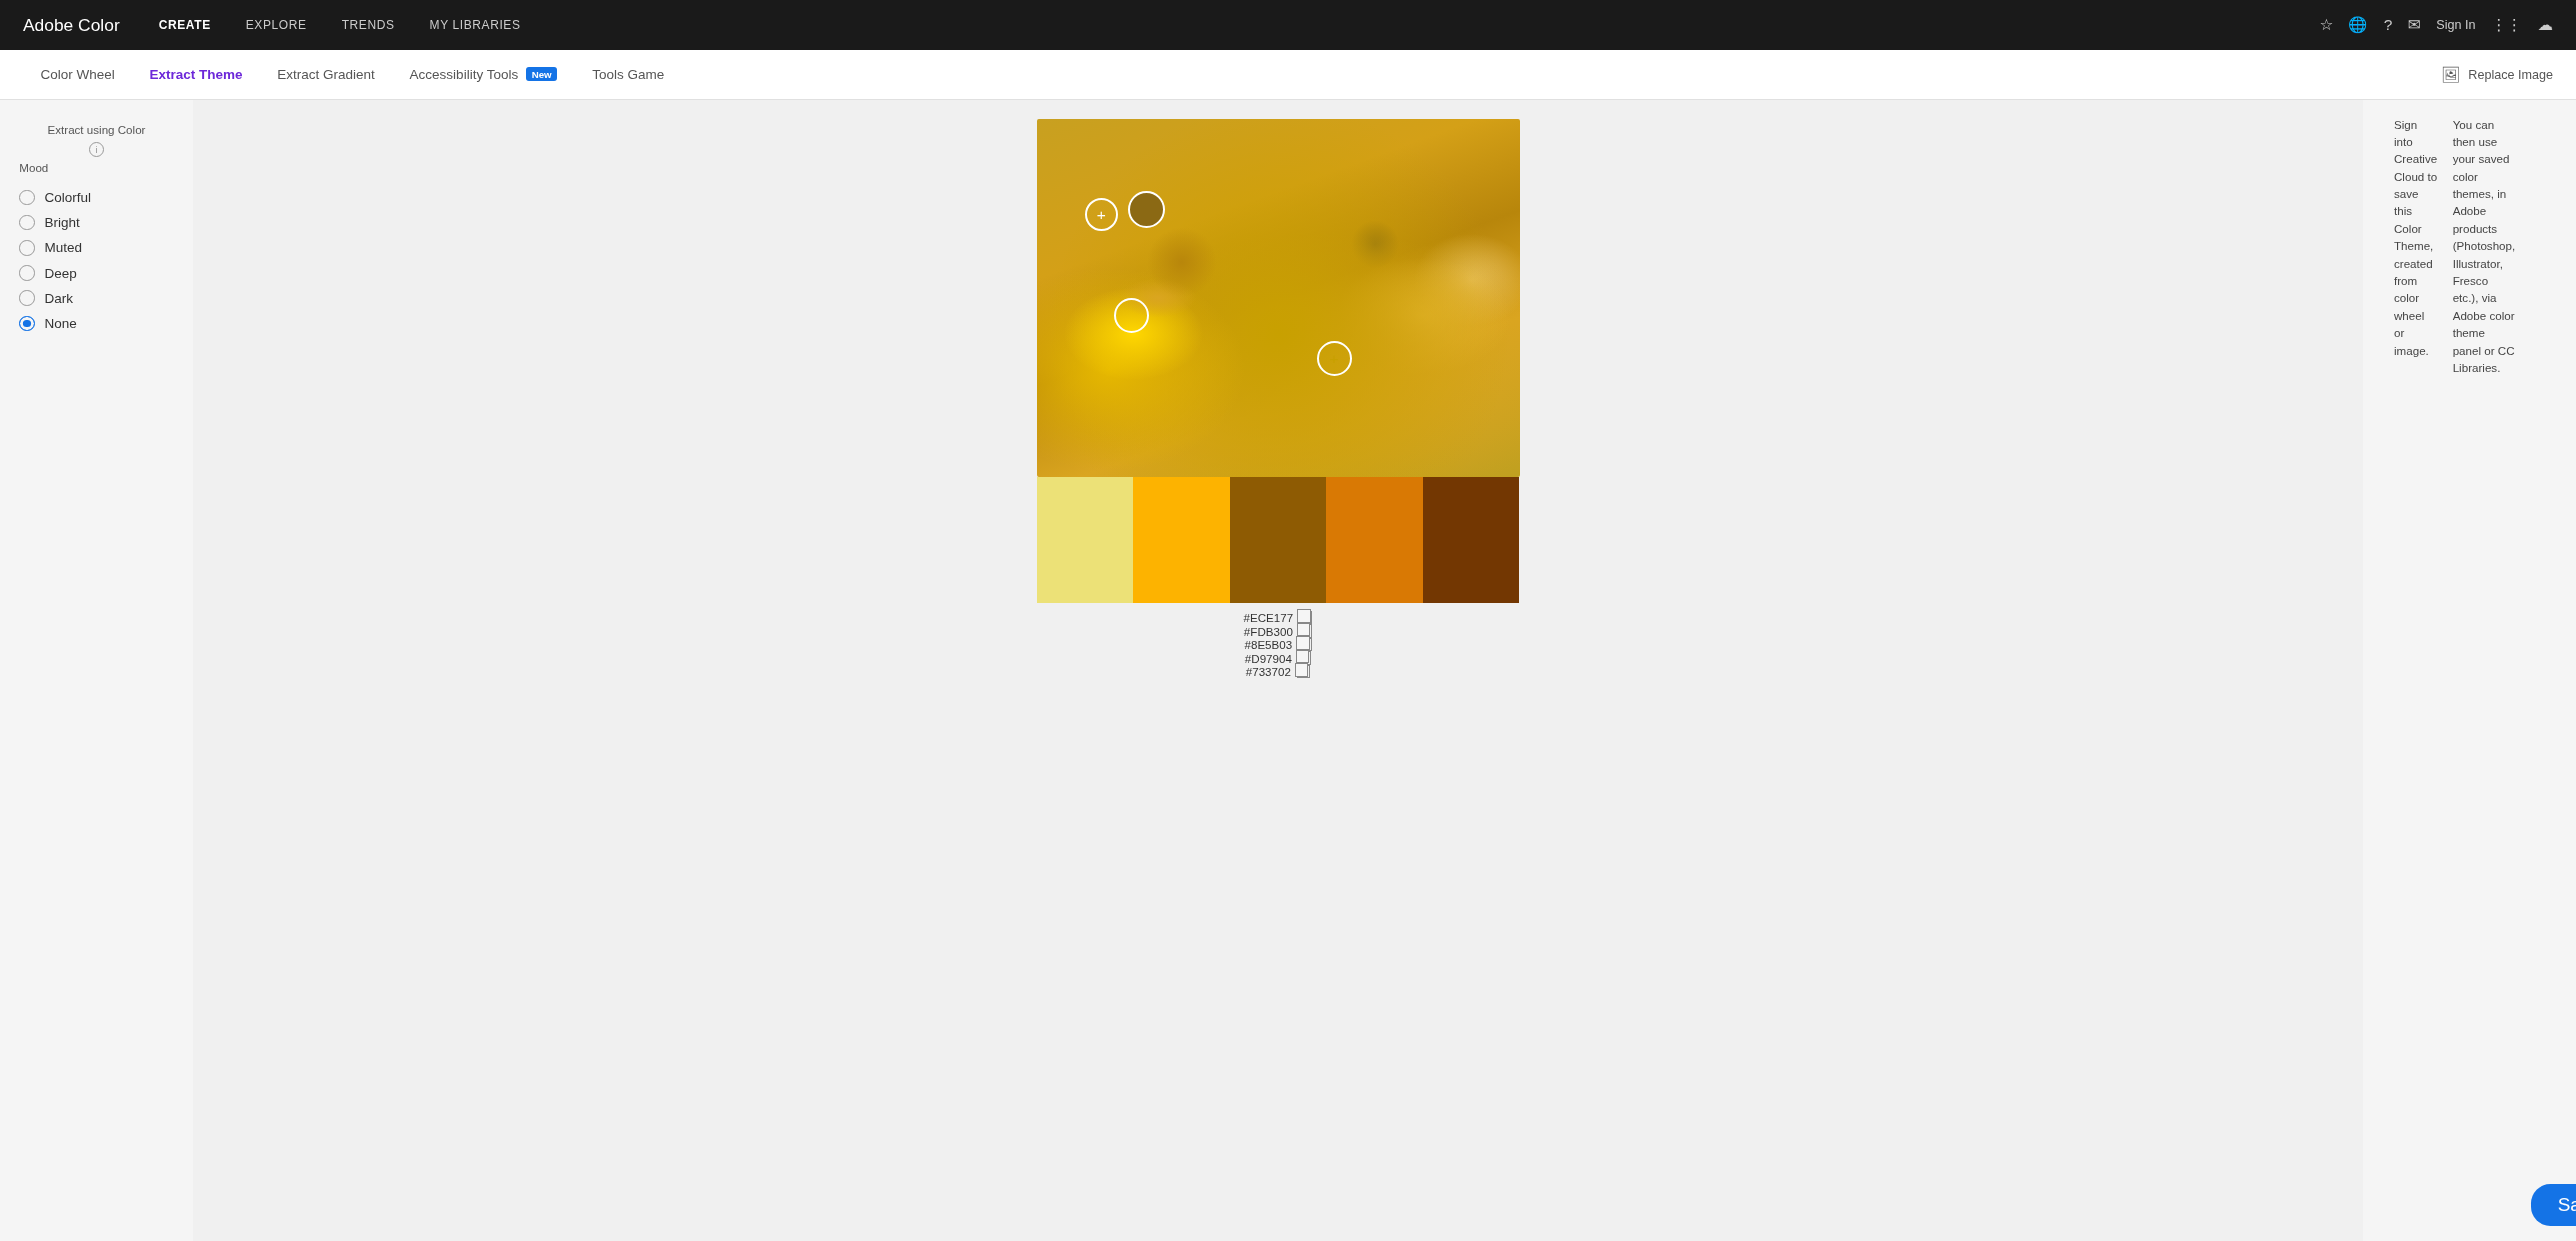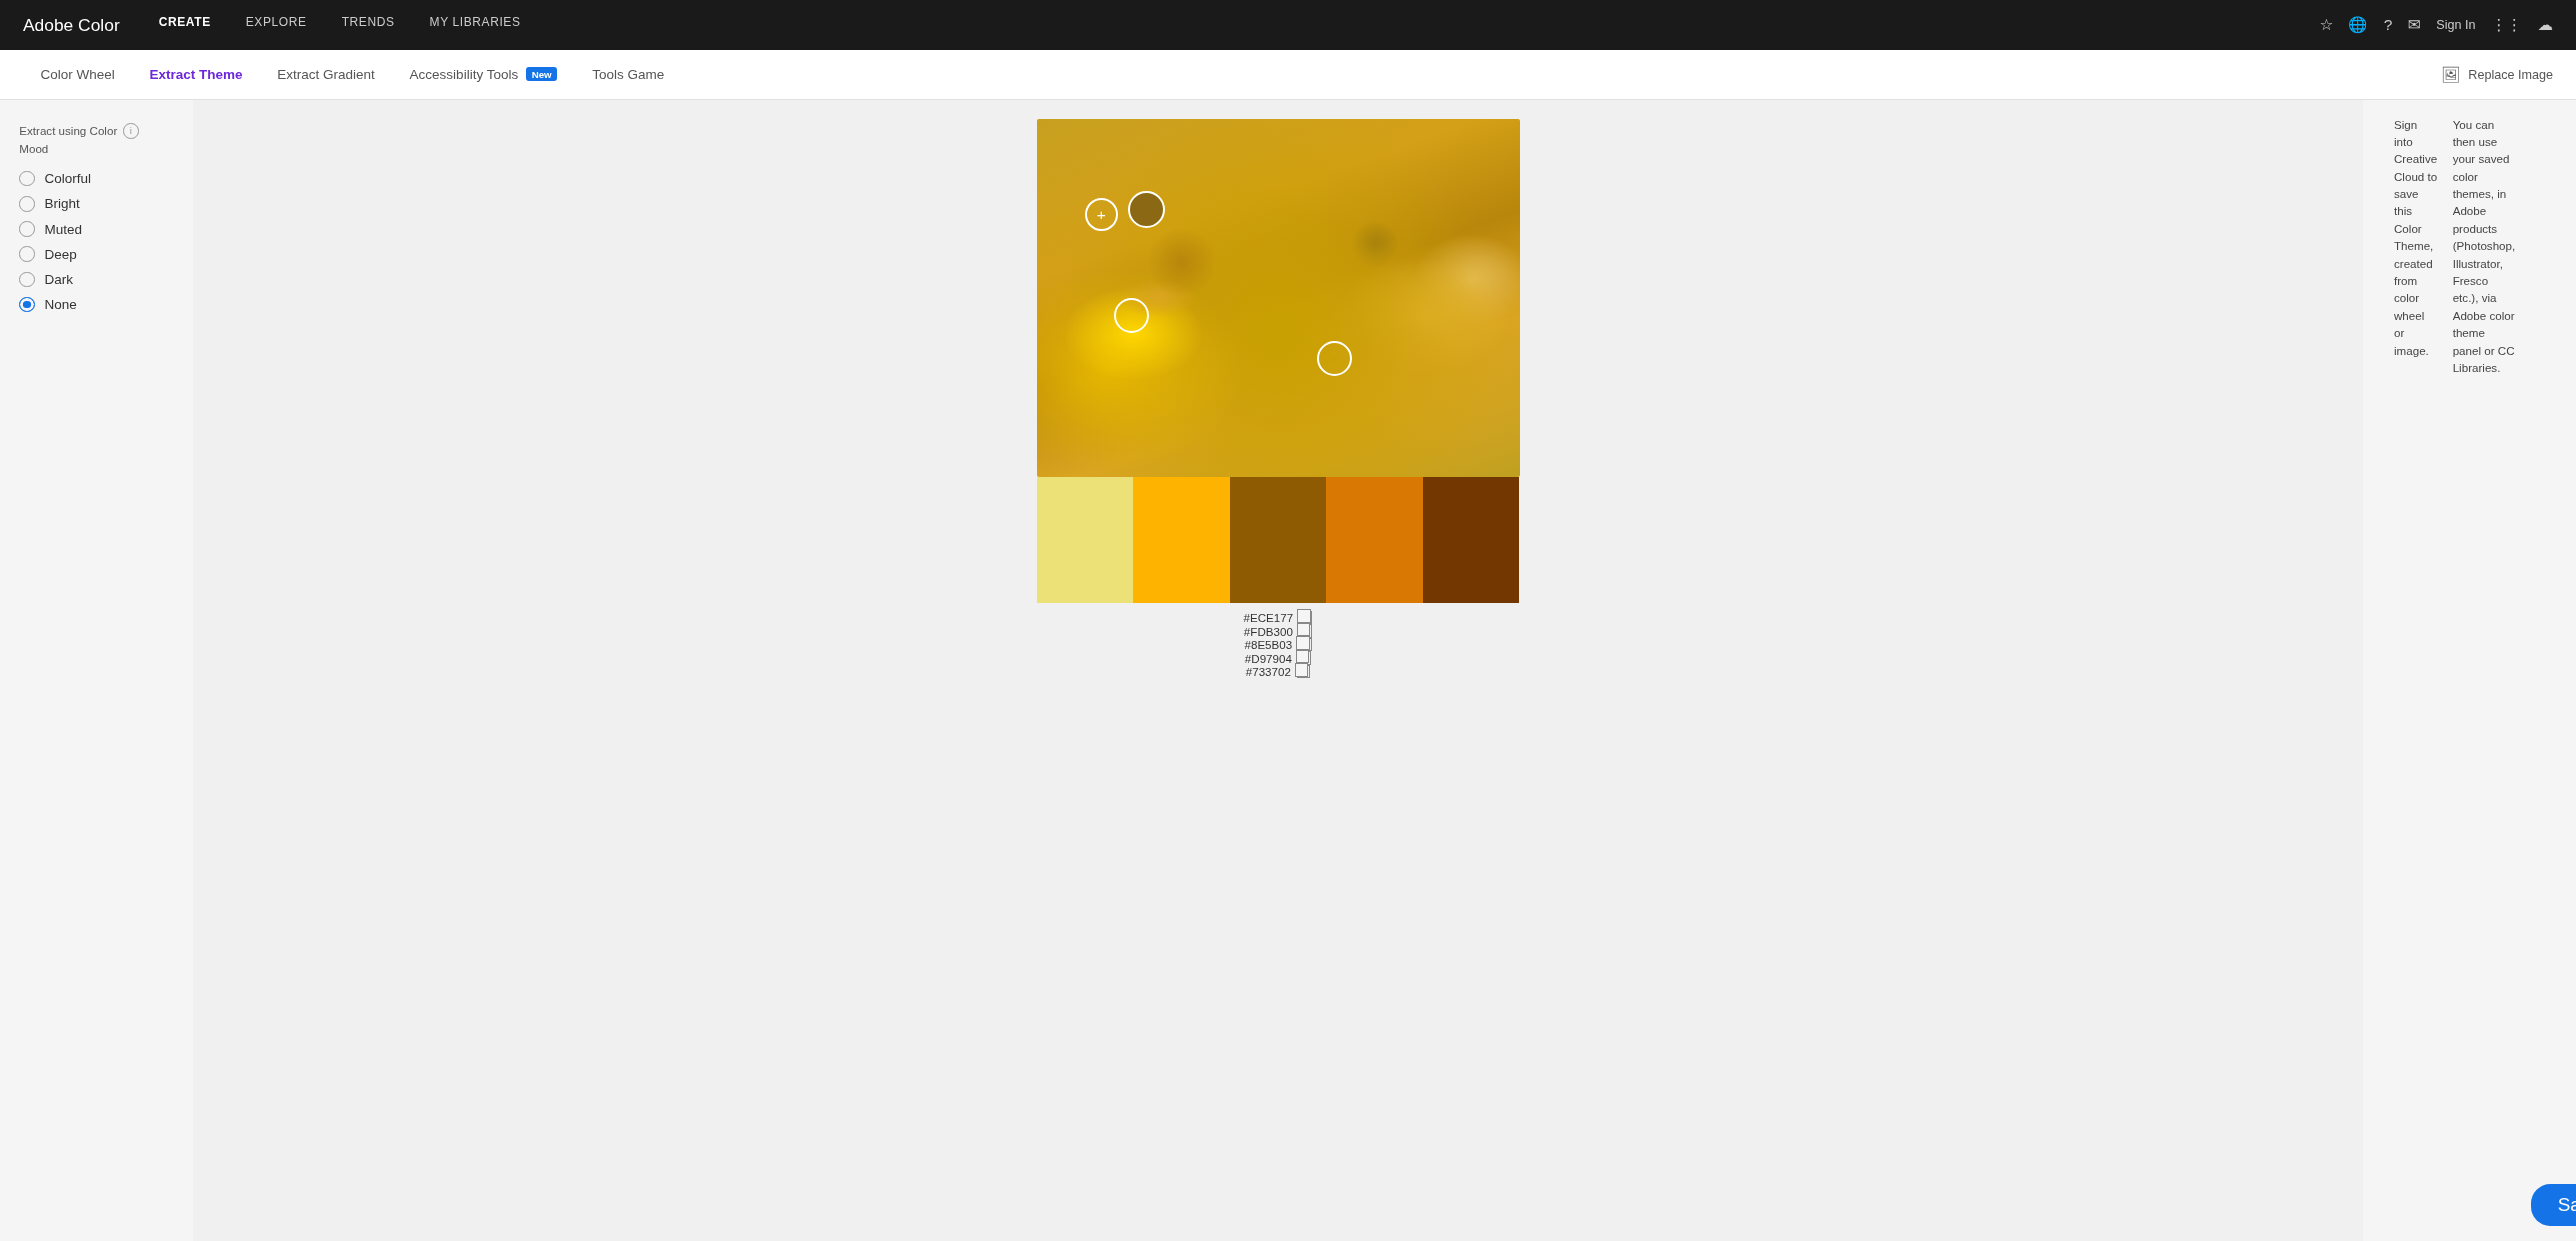--- a/index.html
+++ b/index.html
@@ -8,21 +8,21 @@
     
     .header {
       background: #1a1a1a;
       color: #fff;
       display: flex;
       align-items: center;
       padding: 0 23px;
       height: 50px;
       justify-content: space-between;
     }
-    .header-left { display: flex; gap: 39px; }
+    .header-left { display: flex; align-items: center; gap: 39px; }
     .header-logo { font-size: 17.4px; font-weight: 400; color: #fff; white-space: nowrap; }
     .header-nav { display: flex; gap: 35px; }
     .header-nav-item { font-size: 12px; color: #ccc; cursor: pointer; letter-spacing: 0.05em; }
     .header-nav-item.active { color: #fff; font-weight: 700; }
     .header-right { display: flex; align-items: center; gap: 15.5px; }
     .header-icon { color: #ccc; font-size: 15.5px; cursor: pointer; }
     .sign-in { font-size: 12.6px; color: #ccc; cursor: pointer; }
 
     
     .tabs-bar {
@@ -84,20 +84,21 @@
       padding: 23px 19.3px;
       flex-shrink: 0;
     }
     .sidebar-label {
       font-size: 11.6px;
       color: #555;
       margin-bottom: 3.9px;
       display: flex;
       align-items: center;
       gap: 5.8px;
+      flex-direction: column;
     }
     .sidebar-label .info-icon {
       width: 15.5px;
       height: 15.5px;
       border-radius: 50%;
       border: 1px solid #999;
       display: inline-flex;
       align-items: center;
       justify-content: center;
       font-size: 9.7px;

